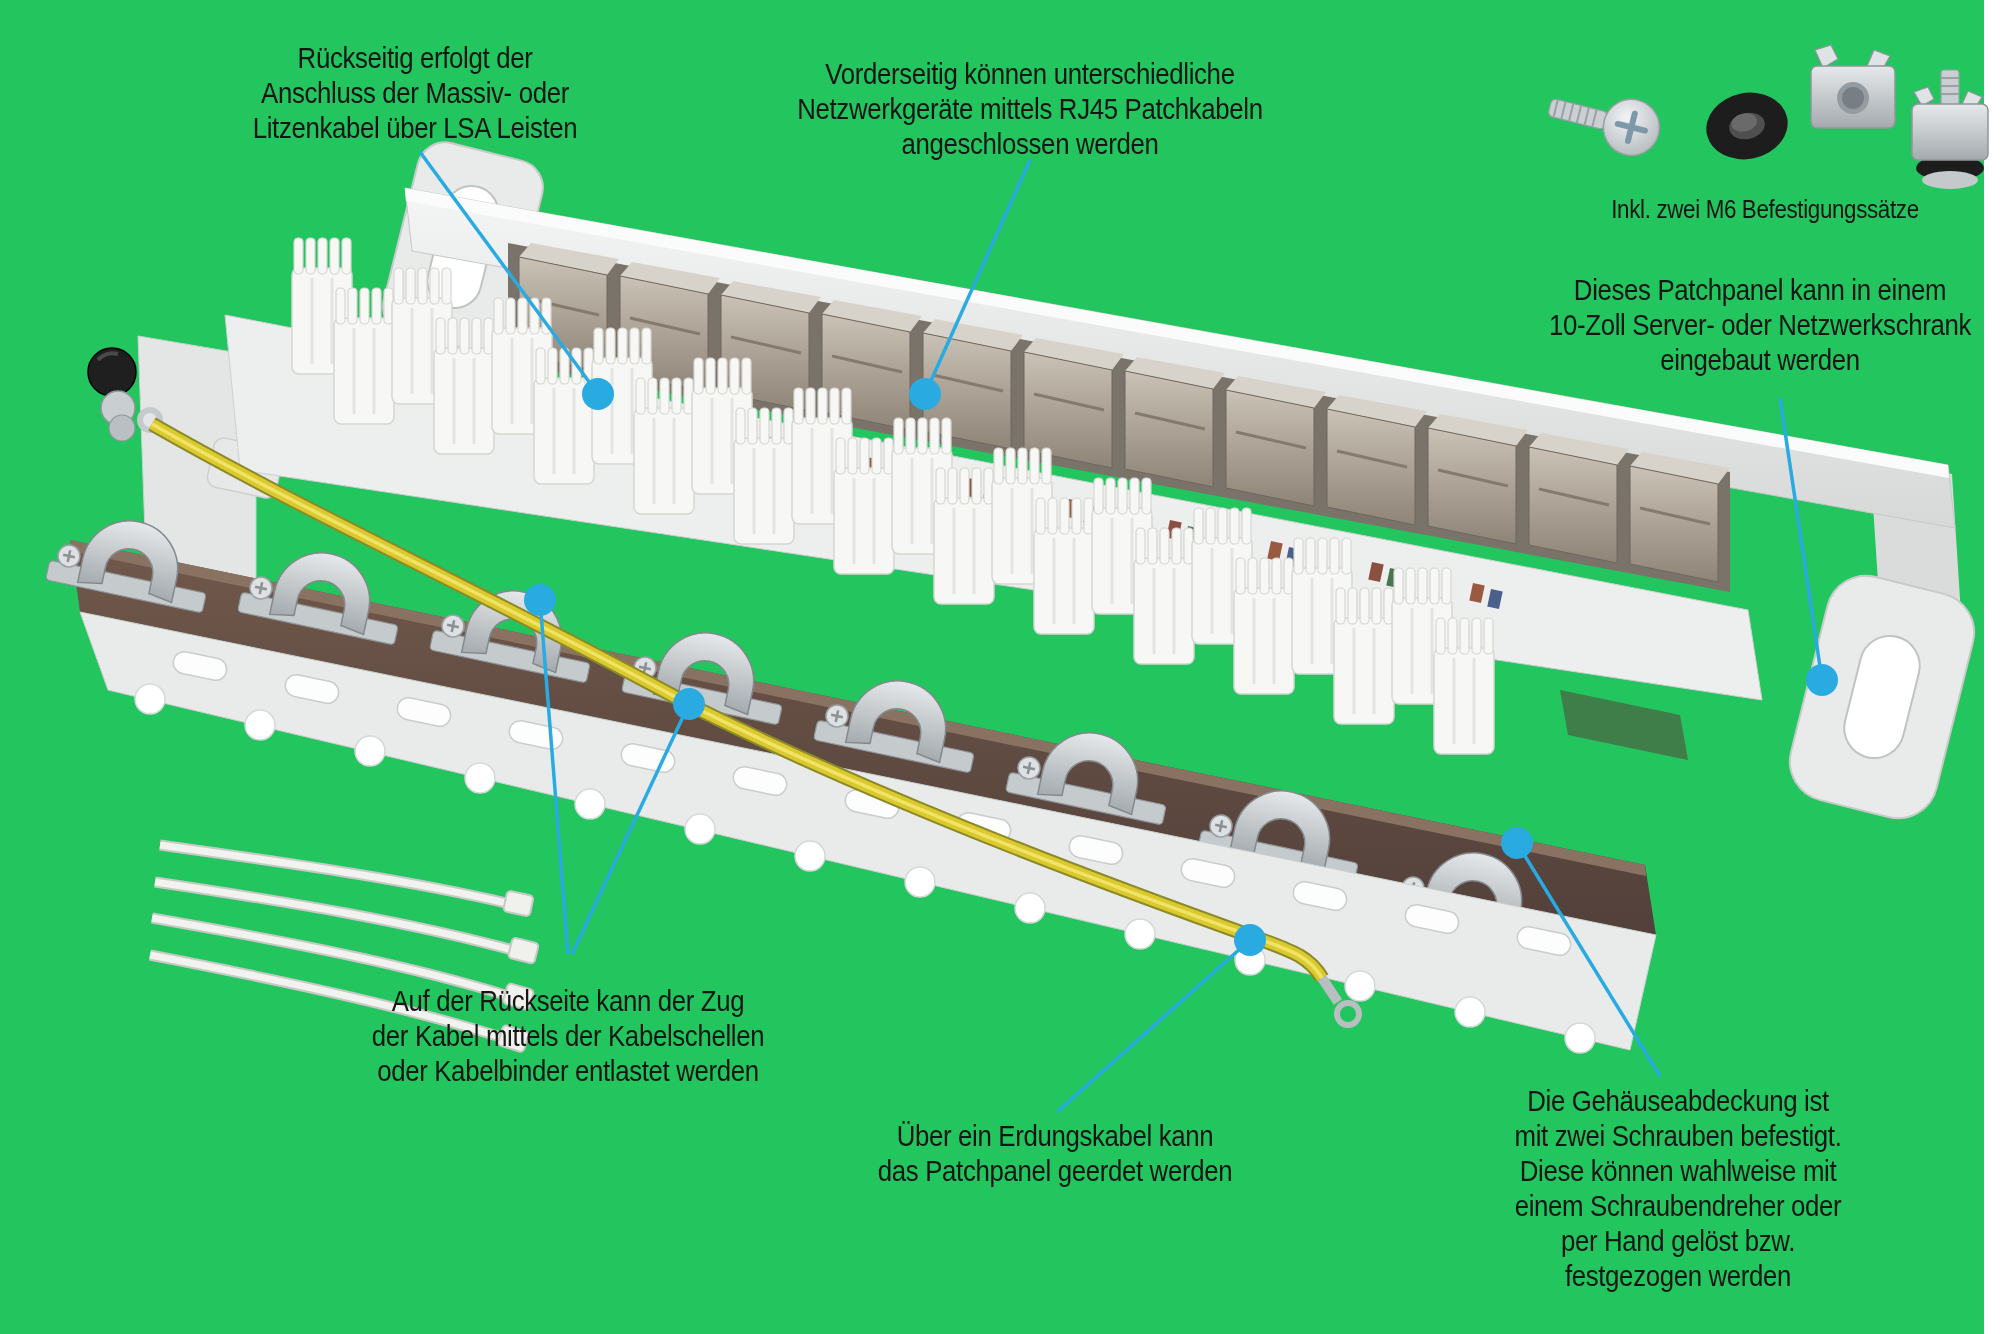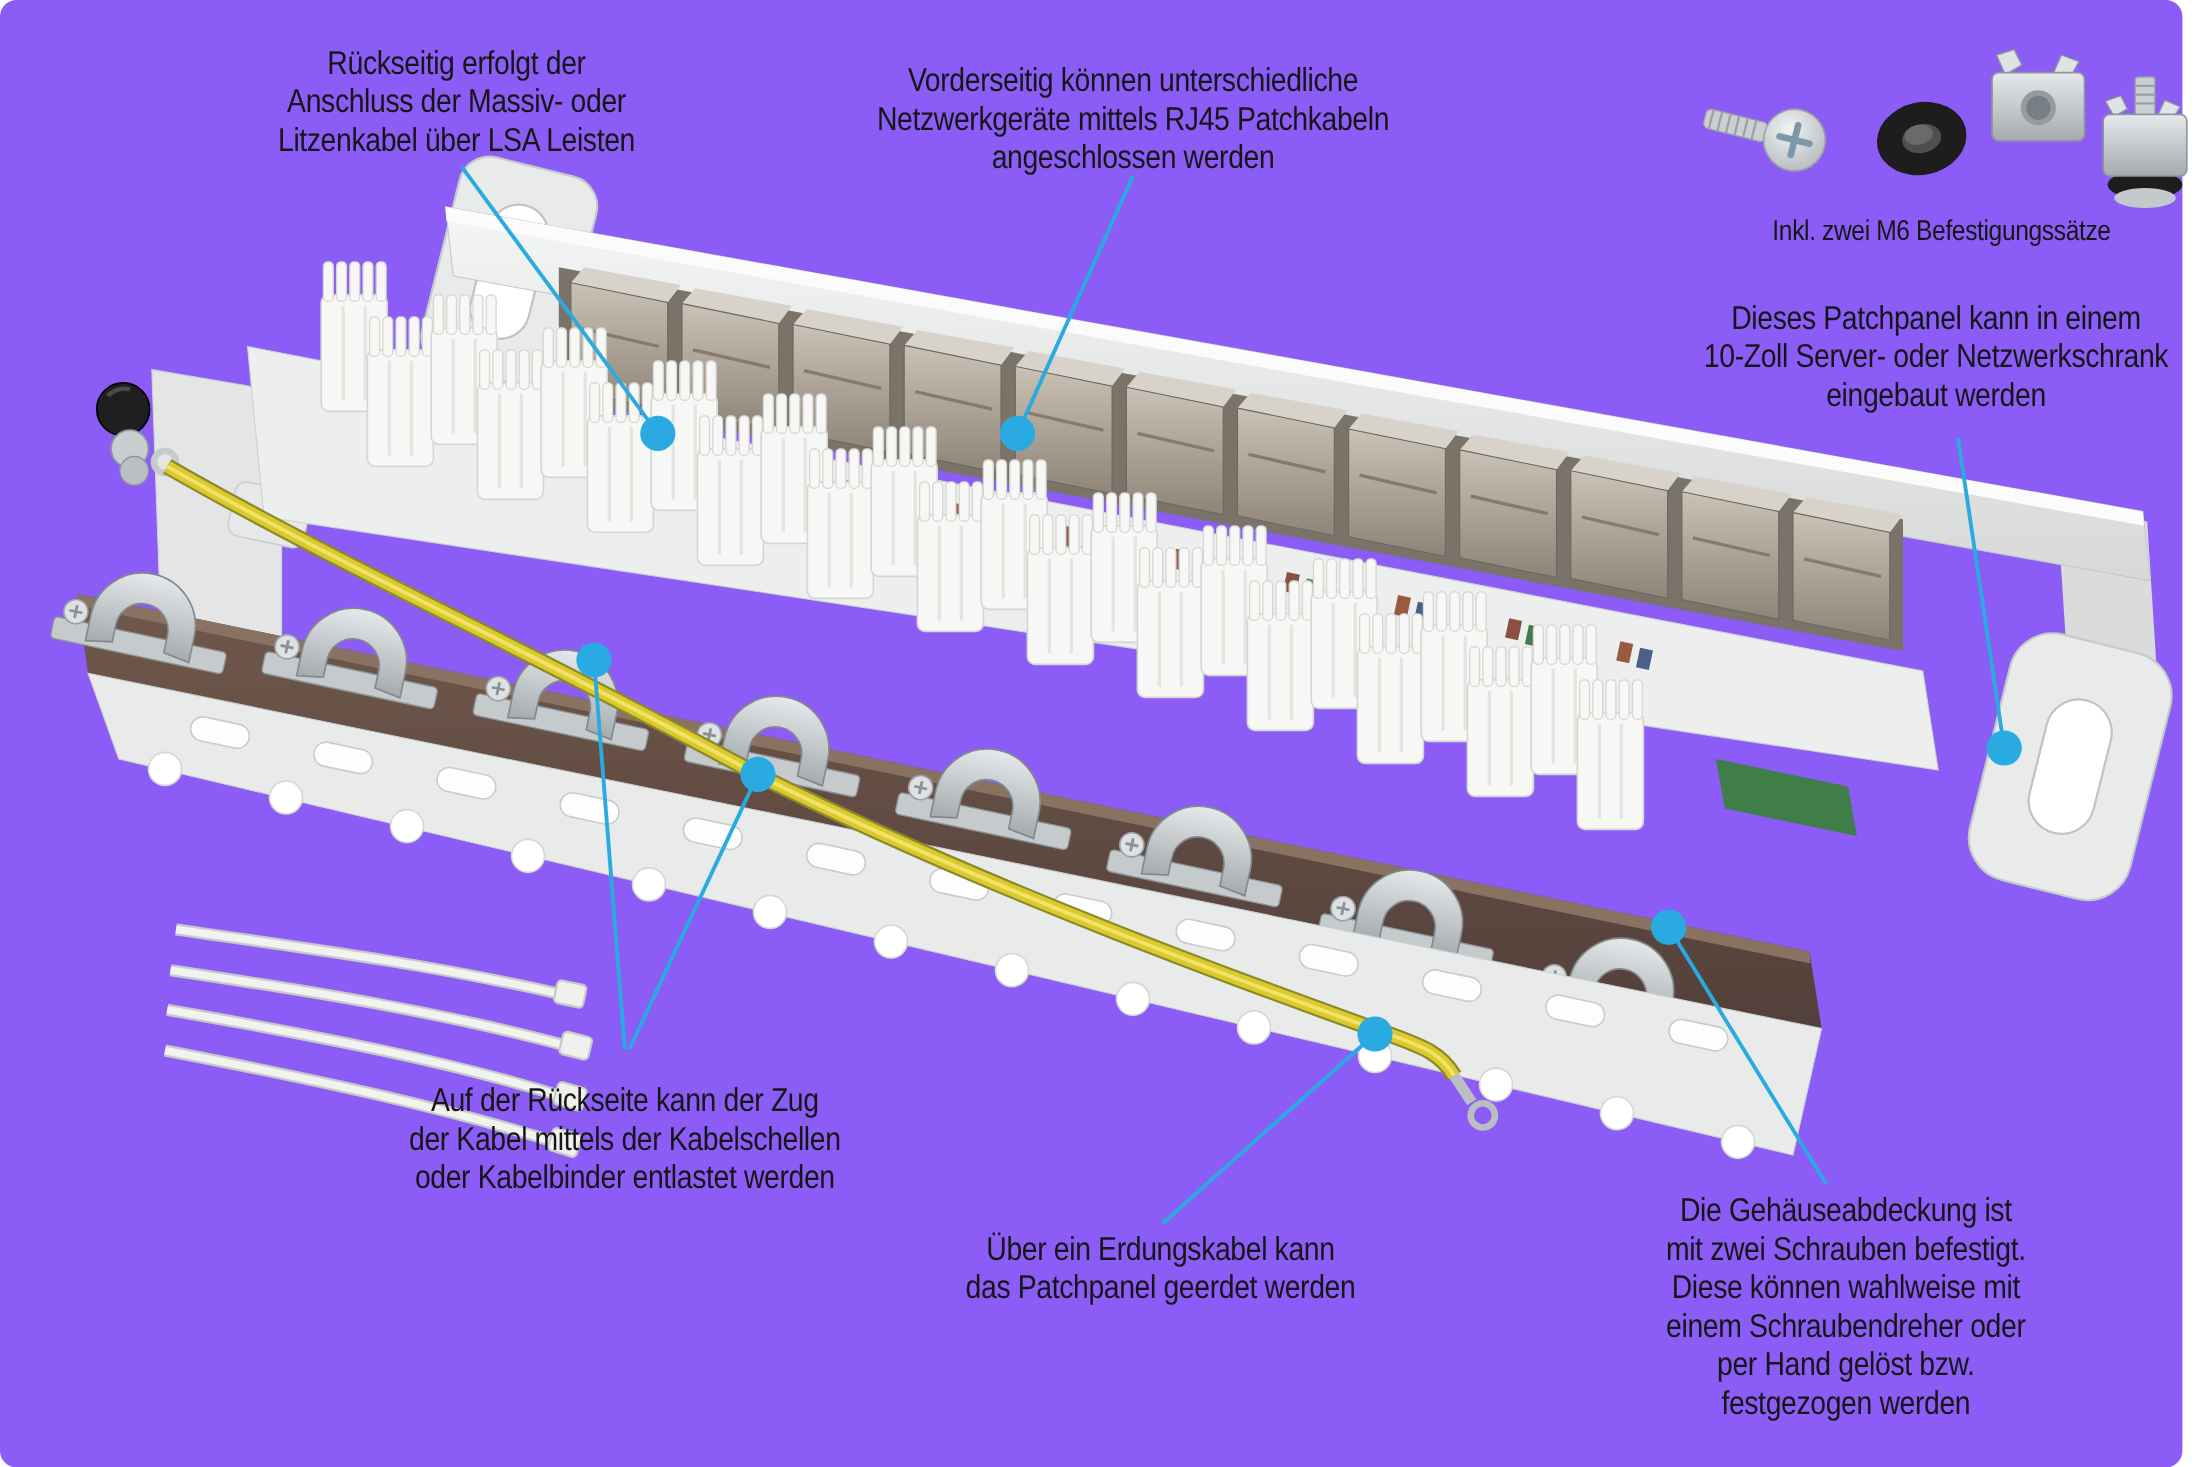--- a/index.html
+++ b/index.html
@@ -1,17 +1,17 @@
 <!DOCTYPE html>
 <html><head>
 <meta charset="utf-8">
 <style>
   html,body{margin:0;padding:0;width:2000px;height:1334px;background:#ffffff;overflow:hidden;}
   body{font-family:"Liberation Sans", sans-serif;}
-  #stage{position:relative;width:1984px;height:1334px;background:#8b5cf6;border-radius:15px;}
+  #stage{position:relative;width:1984px;height:1334px;background:#22c55e;}
   #artwork{position:absolute;left:0;top:0;width:2000px;height:1334px;}
   .callout{
     position:absolute;
     text-align:center;
     font-size:30px;
     line-height:1.17;
     font-weight:400;
     color:#161616;
     white-space:pre-line;
     letter-spacing:-0.4px;

